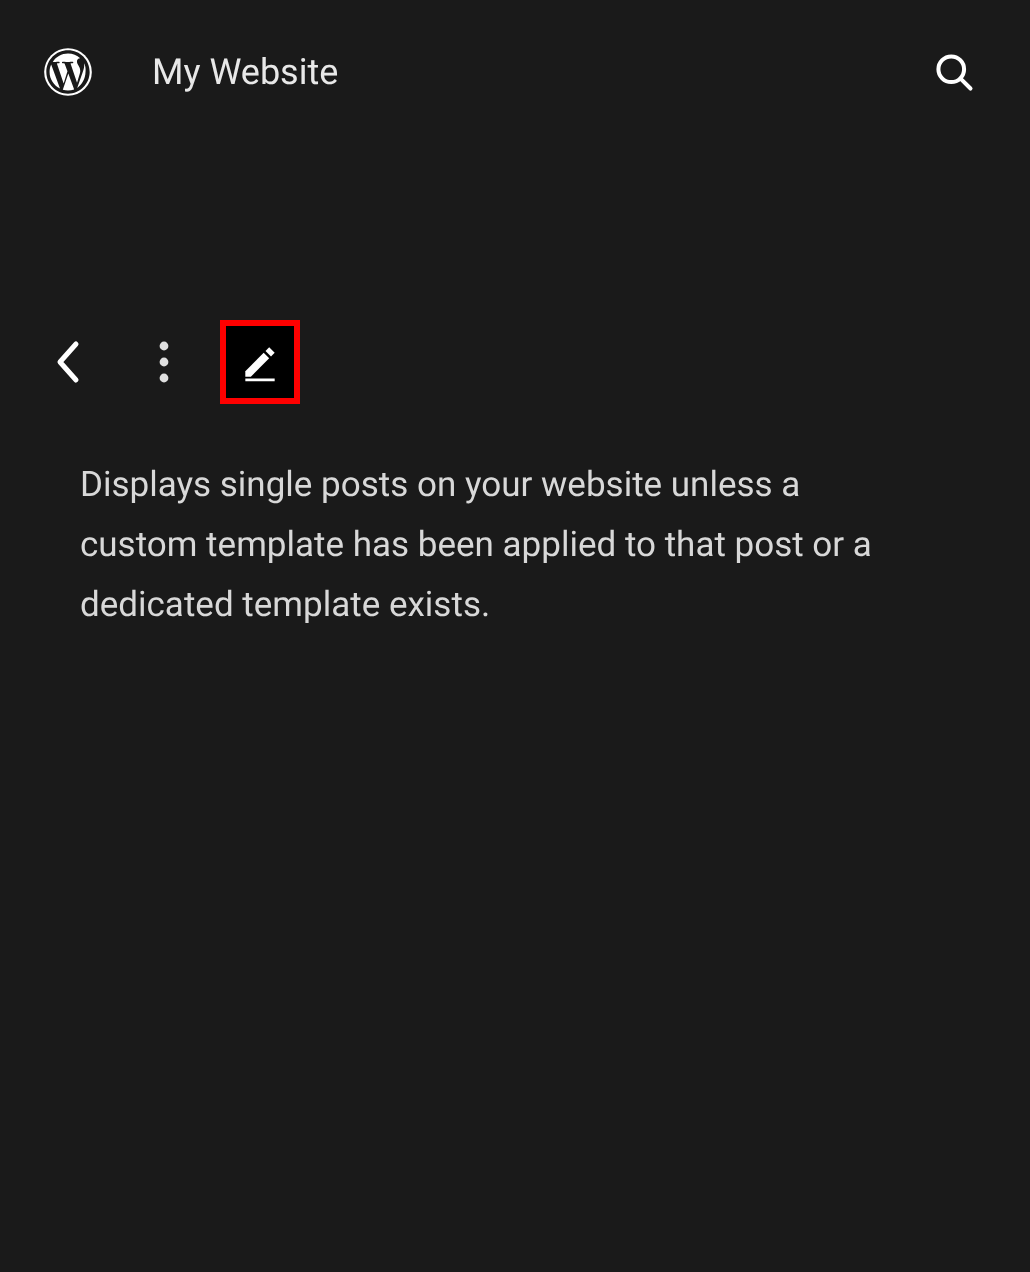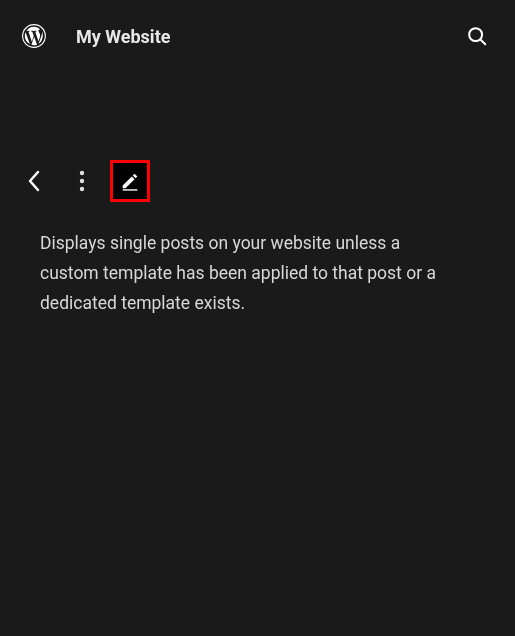--- a/index.html
+++ b/index.html
@@ -23,21 +23,21 @@
     }
     .wp-logo {
       width: 28px;
       height: 28px;
       display: flex;
       align-items: center;
       justify-content: center;
     }
     .site-title {
       font-size: 18px;
-      font-weight: 700;
+      font-weight: 400;
       color: #e8e8e8;
       flex: 1;
     }
     .search-btn {
       width: 28px;
       height: 28px;
       display: flex;
       align-items: center;
       justify-content: center;
       cursor: pointer;

